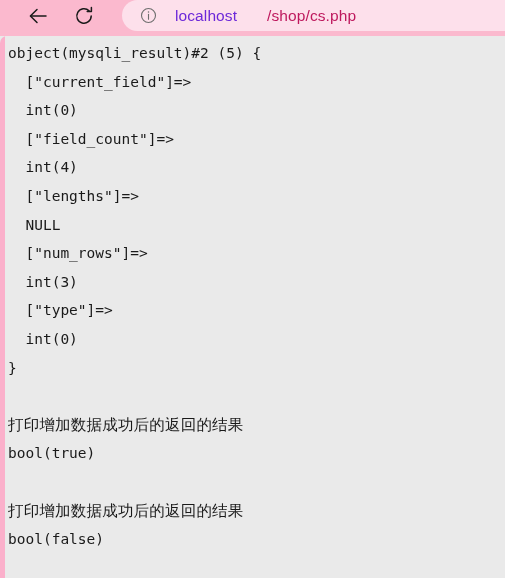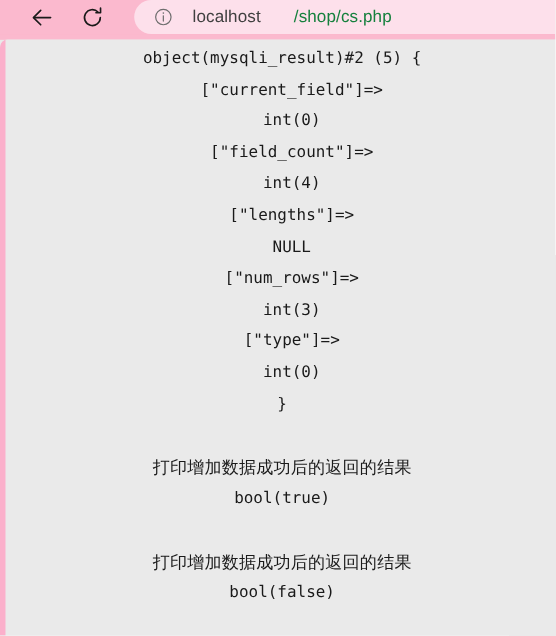--- a/index.html
+++ b/index.html
@@ -65,22 +65,22 @@
     cursor: pointer;
   }
   .url-text {
     margin-left: 18px;
     font-size: 15.5px;
     white-space: nowrap;
     letter-spacing: 0.1px;
     color: #8b8b8b;
     cursor: text;
   }
-  .url-host { color: #404040; text-align: center; }
-  .url-path { color: #15803d; padding-left: 30px; }
+  .url-host { color: #6d28d9; text-align: center; }
+  .url-path { color: #be185d; padding-left: 30px; }
 
   
   .toolbar-band {
     position: absolute;
     left: 0;
     top: 31px;
     width: 505px;
     height: 5px;
     background: #fbb9ce;
   }
@@ -113,21 +113,20 @@
     padding: 3px 0 0 0;
     font-family: "DejaVu Sans Mono", "Liberation Mono", monospace;
     font-size: 14.5px;
     line-height: 28.6px;
     color: #1a1a1a;
     white-space: pre;
   }
   .out-line {
     height: 28.6px;
     padding-left: 3px;
-    text-align: center;
   }
   .out-line.blank { color: transparent; }
   .out-line.cjk {
     font-family: "DejaVu Sans", "Liberation Sans", sans-serif;
     font-size: 15.5px;
     letter-spacing: 0.2px;
   }
 
   
   .watermark {

